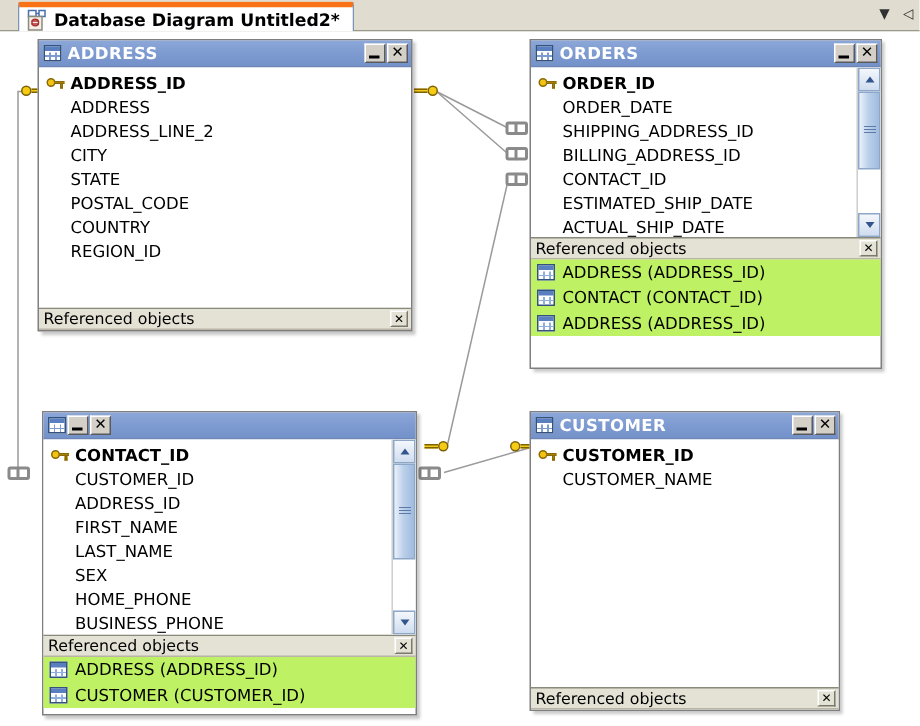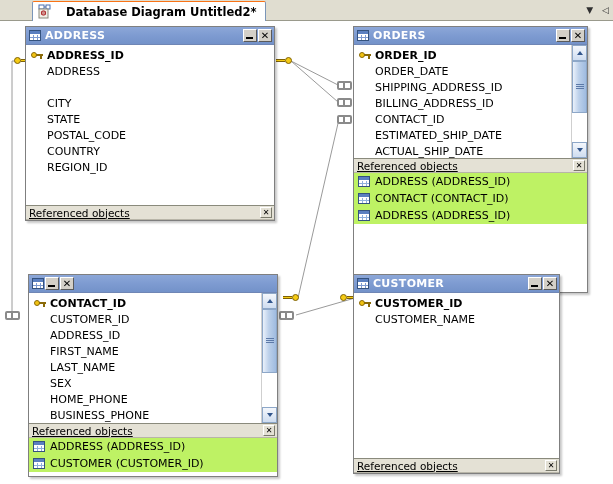--- a/index.html
+++ b/index.html
@@ -17,30 +17,30 @@
 
   
   #tabbar {
     position: absolute; left: 0; top: 0;
     width: 613px; height: 21px;
     background: #e0ddd0;
     border-bottom: 1px solid #9a9a8c;
     box-sizing: border-box;
   }
   #tab {
-    position: absolute; left: 32px; top: 1px;
+    position: absolute; left: 12px; top: 1px;
     height: 20px;
     background: #ffffff;
     border-left: 1px solid #7a95b8;
     border-right: 1px solid #7a95b8;
-    border-top: 1px solid #f97316;
+    border-top: 4px solid #f97316;
     border-top-left-radius: 2px;
     border-top-right-radius: 2px;
     padding: 0 8px 0 4px;
-    display: flex; align-items: center; gap: 14px;
+    display: flex; align-items: center; gap: 4px;
     box-sizing: border-box;
   }
   #tab .tablabel {
     font-weight: bold;
     font-size: 11.5px;
     color: #000;
     white-space: nowrap;
   }
   .tabicon {
     width: 15px; height: 15px;
@@ -241,21 +241,21 @@
     height: 15px;
     background: #e4e1d5;
     border-top: 1px solid #8a8a7c;
     border-bottom: 1px solid #b8b5a8;
     display: flex; align-items: center;
     padding: 0 2px 0 3px;
     font-size: 10.5px;
     flex: 0 0 auto;
     box-sizing: border-box;
   }
-  .refbar .rlabel { flex: 1 1 auto; white-space: nowrap; text-decoration: underline; }
+  .refbar .rlabel { flex: 1 1 auto; white-space: nowrap; }
   .refclose {
     width: 12px; height: 11px;
     background: #e4e1d5;
     border: 1px solid #ffffff;
     border-right-color: #7a7a6c;
     border-bottom-color: #7a7a6c;
     font-size: 8px; font-weight: bold;
     line-height: 9px; text-align: center;
     box-sizing: border-box;
     flex: 0 0 auto;
@@ -435,20 +435,21 @@
               </span>
             </span>
           <span class="cname">ADDRESS_ID</span>
         </div>
         <div class="col">
             <span class="keyslot"></span>
             <span class="cname">ADDRESS</span>
           </div>
         <div class="col">
             <span class="keyslot"></span>
+            <span class="cname">ADDRESS_LINE_2</span>
           </div>
         <div class="col">
             <span class="keyslot"></span>
             <span class="cname">CITY</span>
           </div>
         <div class="col">
             <span class="keyslot"></span>
             <span class="cname">STATE</span>
           </div>
         <div class="col">
@@ -464,21 +465,21 @@
             <span class="cname">REGION_ID</span>
           </div>
       </div>
     </div>
     <div class="refbar">
       <span class="rlabel">Referenced objects</span>
       <span class="refclose">✕</span>
     </div>
   </div>
 
-  <div class="node" style="left:353px; top:5px; width:235px; height:267px;">
+  <div class="node" style="left:353px; top:5px; width:235px; height:220px;">
     <div class="node-title">
       <span class="tbl-icon"></span>
       <span class="tname">ORDERS</span>
       <span class="winbtn min"></span>
       <span class="winbtn close">✕</span>
     </div>
     <div class="node-body" style="height:113px; flex:0 0 auto;">
       <div class="cols">
         <div class="col pk">
           <span class="keyslot">

